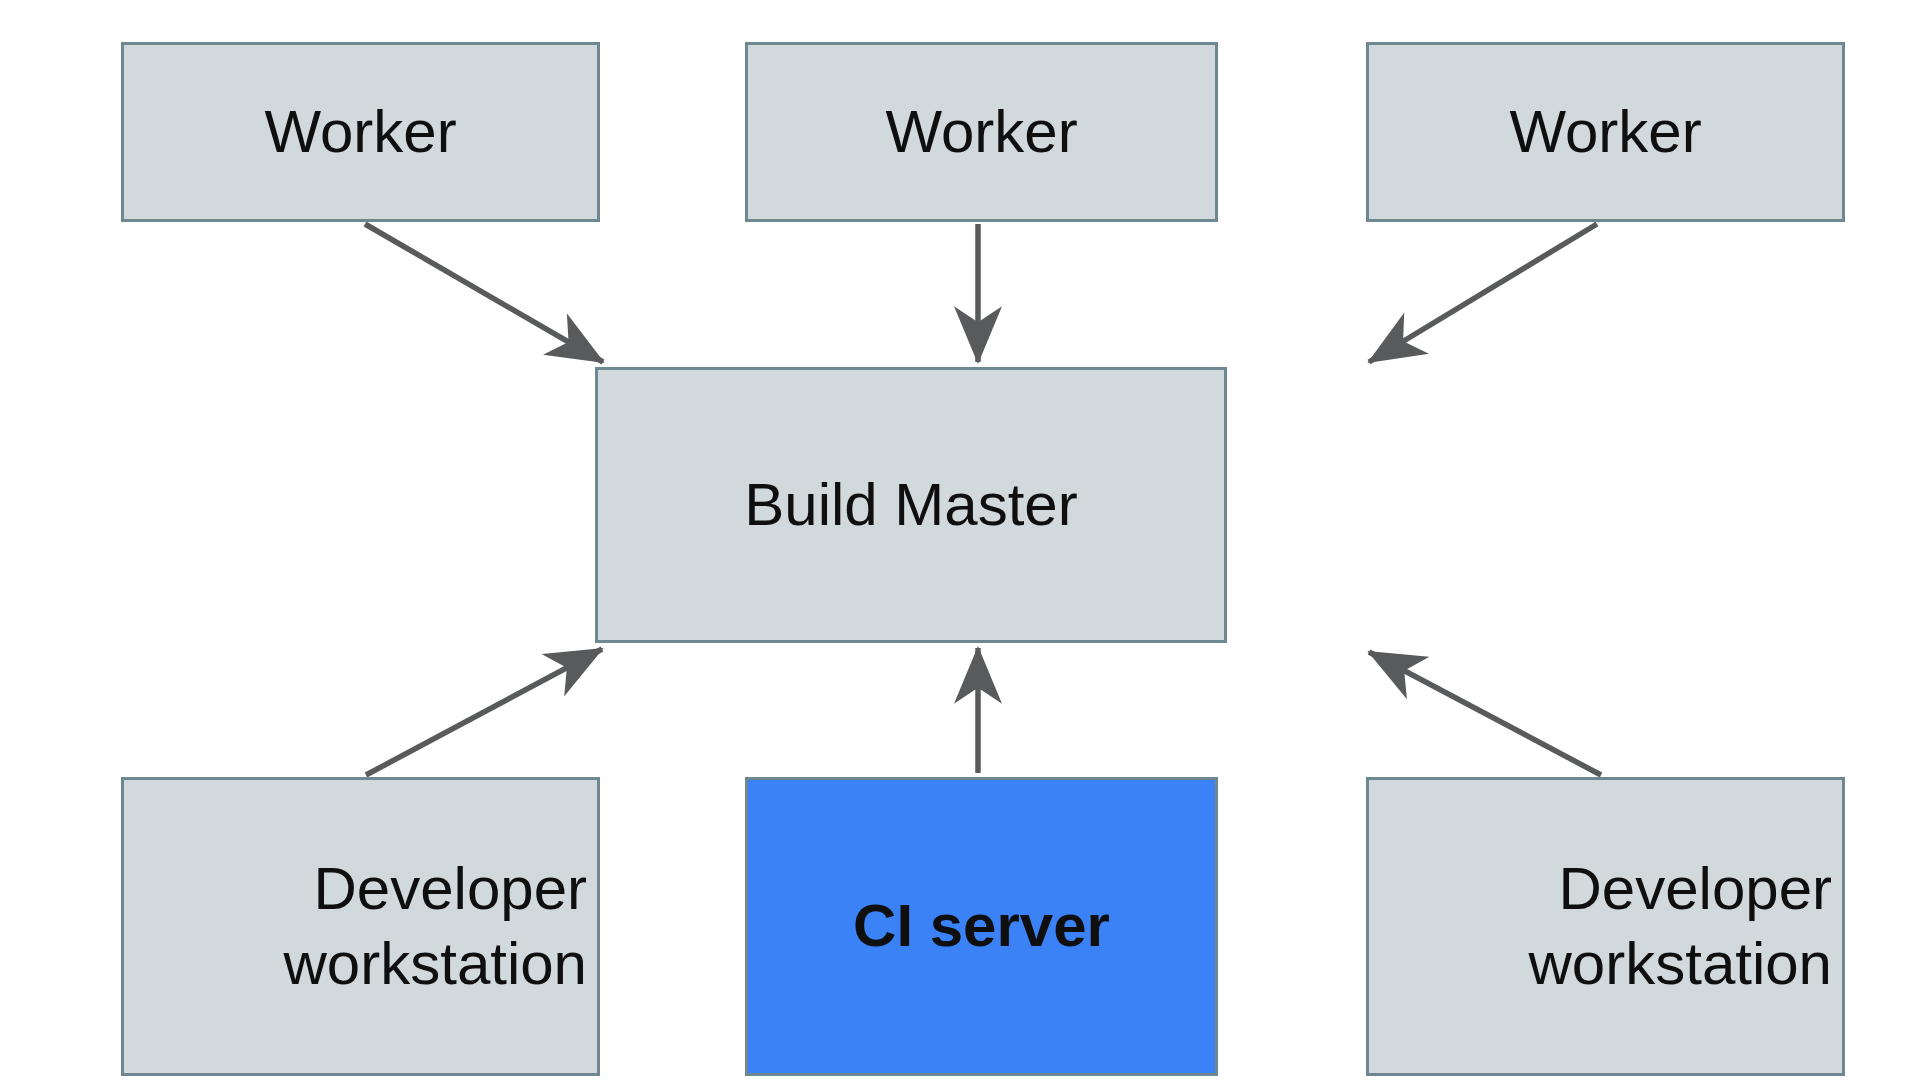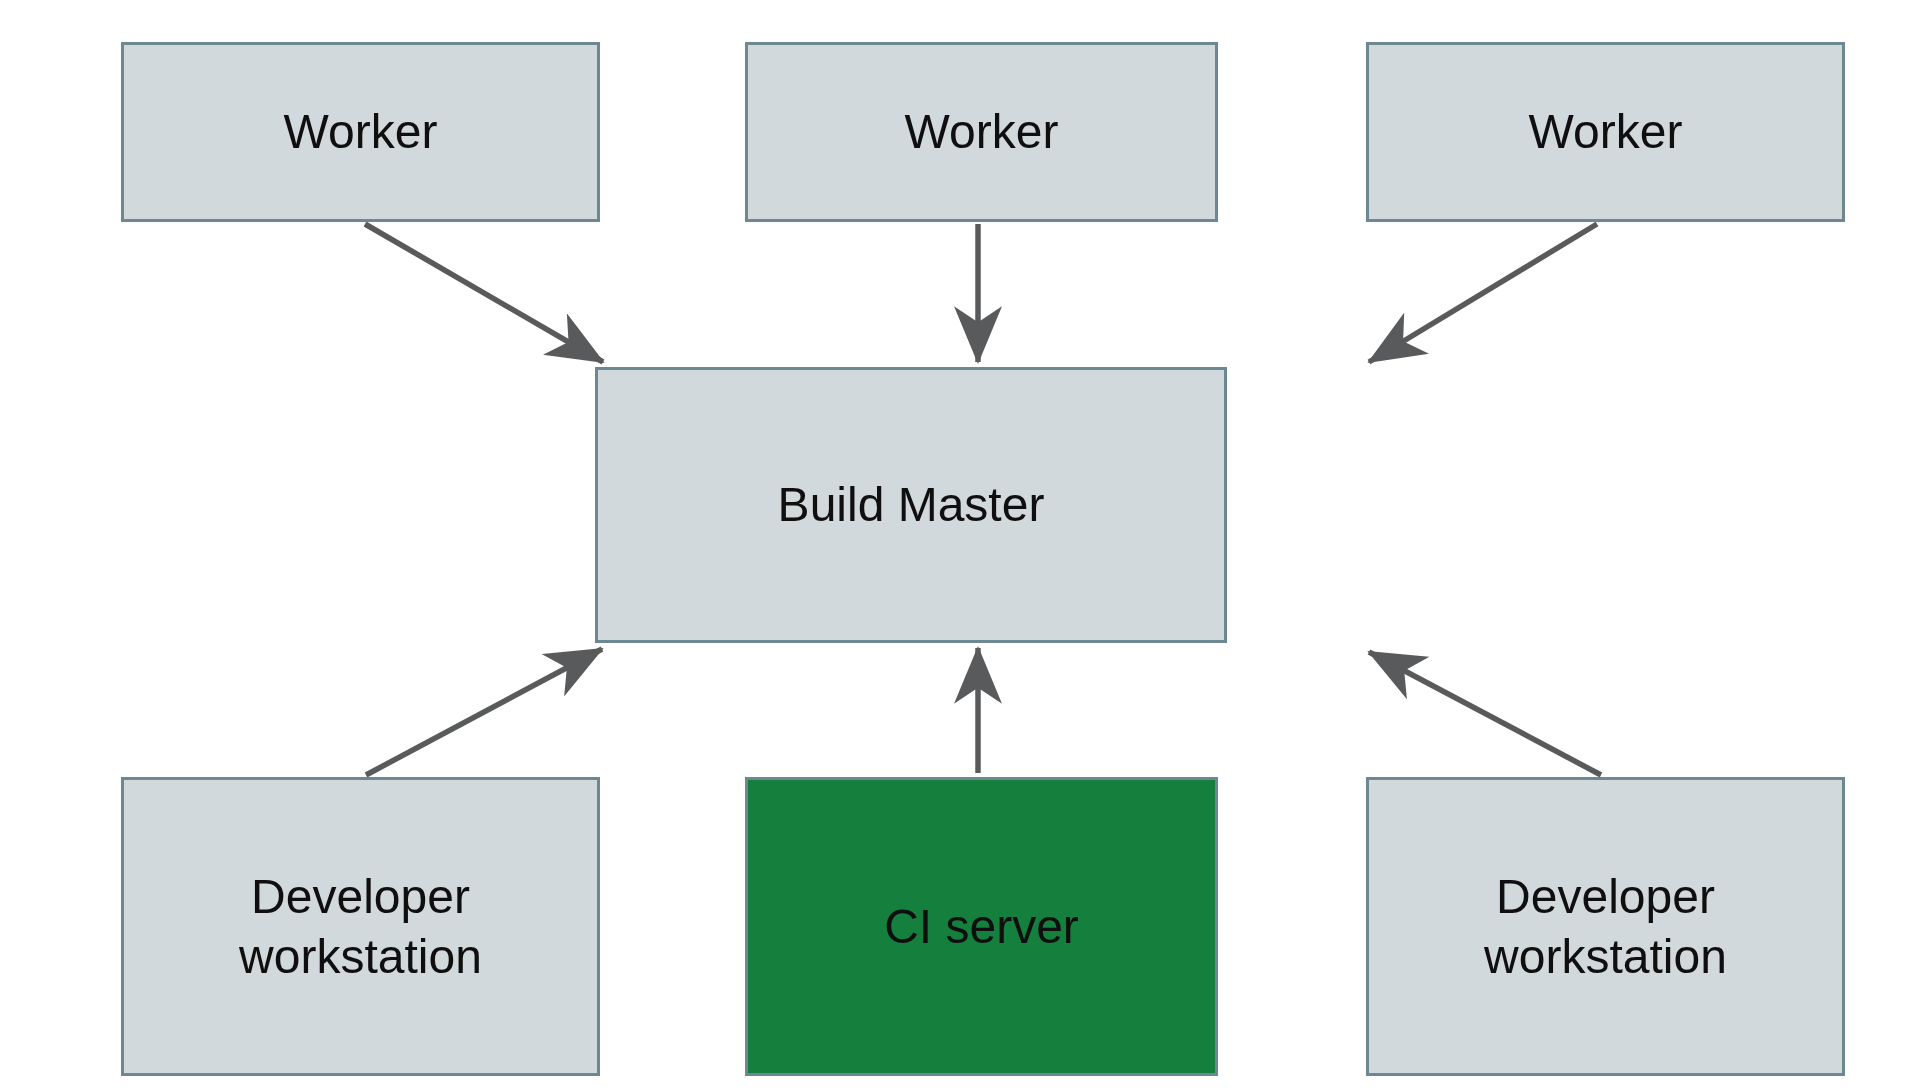--- a/index.html
+++ b/index.html
@@ -24,23 +24,23 @@
     pointer-events: none;
   }
   .node {
     position: absolute;
     box-sizing: border-box;
     background: #d2d9dc;
     border: 3px solid #6d8893;
     display: flex;
     align-items: center;
     justify-content: center;
-    text-align: center;
+    text-align: right;
     color: #0f0f0f;
-    font-size: 48px;
+    font-size: 60px;
     line-height: 1.24;
     letter-spacing: 0px;
   }
   .node span {
     display: block;
     padding: 0 10px;
   }
   
   .n-worker-1 { left: 121px;  top: 42px;  width: 479px; height: 180px; }
   .n-worker-2 { left: 745px;  top: 42px;  width: 473px; height: 180px; }
@@ -86,21 +86,21 @@
   </div>
 
   <div class="node n-build-master" style="background: rgb(210, 217, 220); border-color: rgb(109, 136, 147); color: rgb(15, 15, 15);">
     <span>Build Master</span>
   </div>
 
   <div class="node n-dev-ws-1" style="background: rgb(210, 217, 220); border-color: rgb(109, 136, 147); color: rgb(15, 15, 15);">
     <span>Developer workstation</span>
   </div>
 
-  <div class="node n-ci-server" style="background: #15803d; border-color: rgb(109, 136, 147); color: rgb(15, 15, 15);">
+  <div class="node n-ci-server" style="background: #3b82f6; border-color: rgb(109, 136, 147); color: rgb(15, 15, 15); font-weight: bold;">
     <span>CI server</span>
   </div>
 
   <div class="node n-dev-ws-2" style="background: rgb(210, 217, 220); border-color: rgb(109, 136, 147); color: rgb(15, 15, 15);">
     <span>Developer workstation</span>
   </div>
 
 </div>
 
 </body></html>

